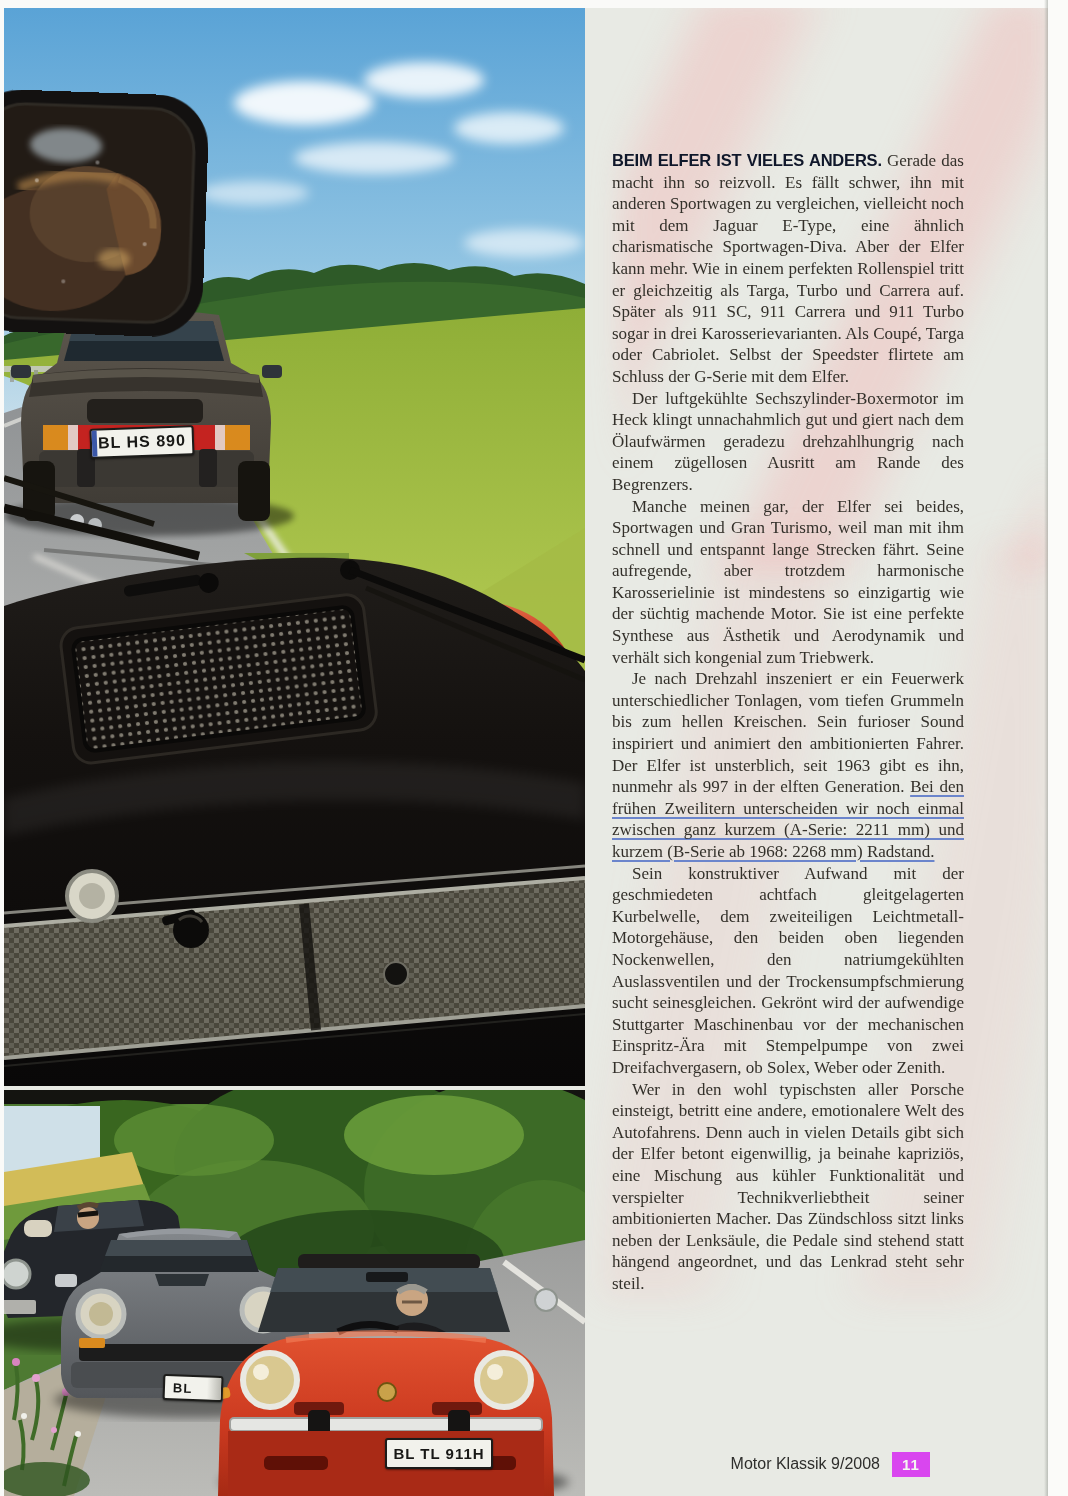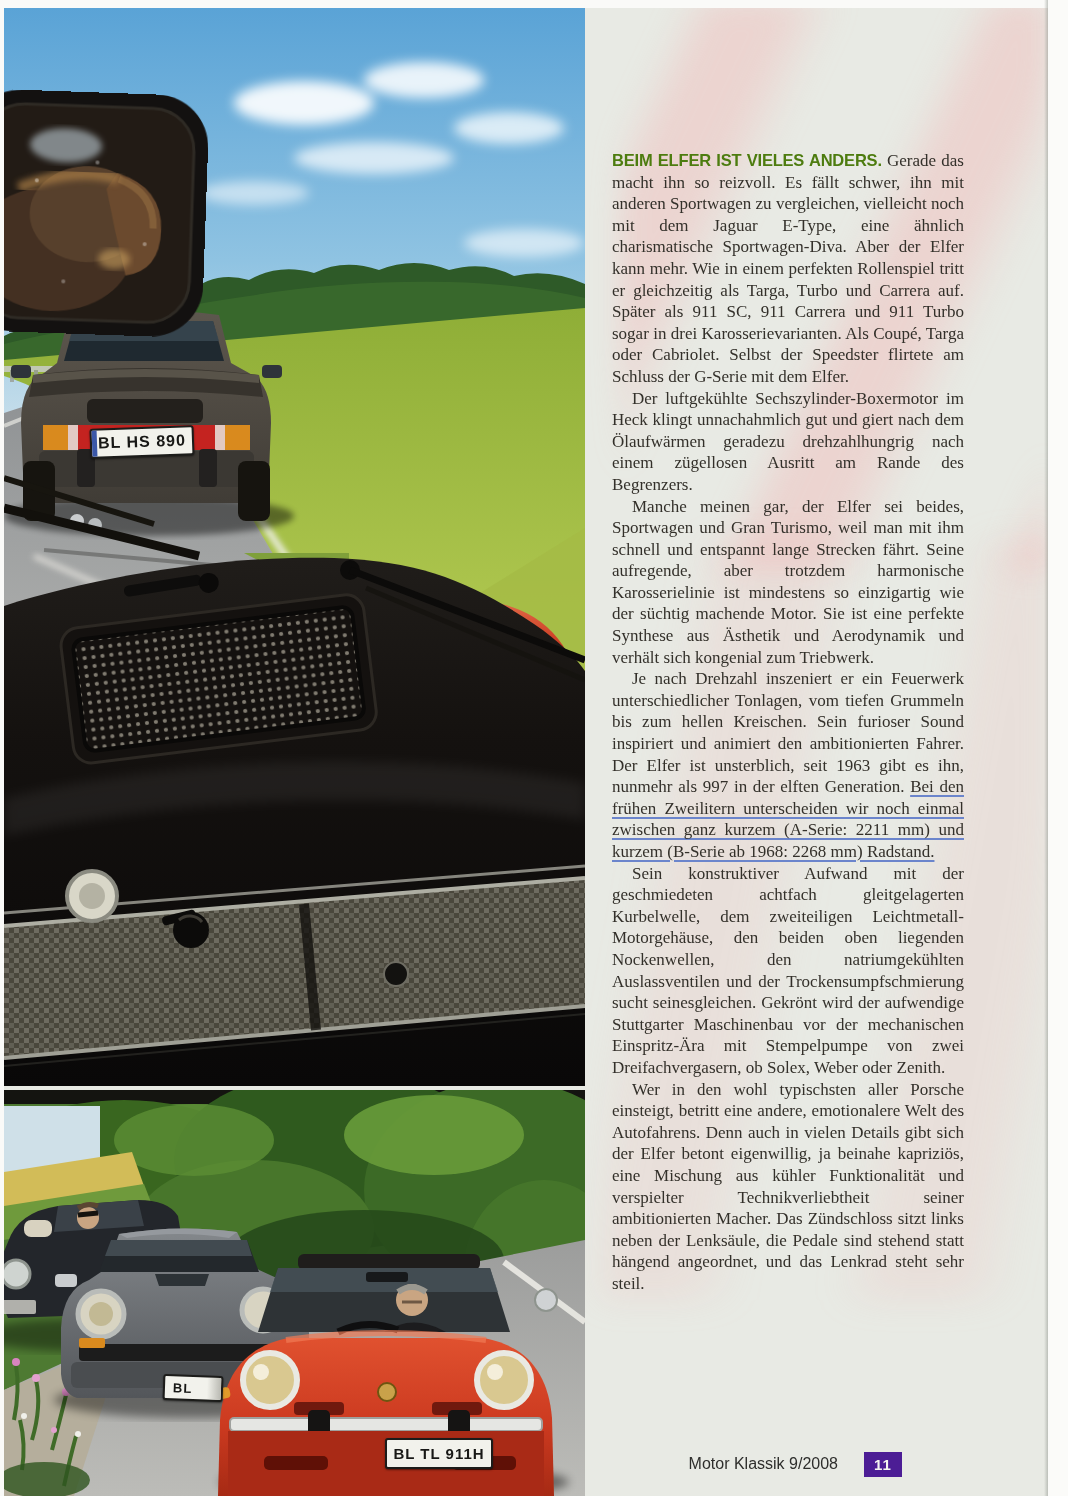--- a/index.html
+++ b/index.html
@@ -43,39 +43,39 @@
   
   .article{
     position:absolute;left:612px;top:150px;width:352px;
     color:#33302a;font-size:17px;line-height:21.6px;text-align:justify;
     hyphens:auto;-webkit-hyphens:auto;
   }
   .article p{margin:0;}
   .article p.indent{text-indent:20px;}
   .lead-in{
     font-family:"Liberation Sans", sans-serif;font-weight:700;font-size:16.5px;
-    letter-spacing:-0.2px;color:#4d7c0f;
+    letter-spacing:-0.2px;color:#0f172a;
   }
   .hand-underline{
     text-decoration:underline;
     text-decoration-color:#6b85cc;
     text-decoration-thickness:2px;
     text-underline-offset:3px;
   }
   
   .footer{
-    position:absolute;left:612px;top:1450px;width:352px;height:28px;
-    display:flex;align-items:center;justify-content:flex-end;gap:20px;
+    position:absolute;left:640px;top:1450px;width:352px;height:28px;
+    display:flex;align-items:center;justify-content:flex-end;gap:12px;
     padding-right:62px;box-sizing:border-box;
     font-family:"Liberation Sans", sans-serif;font-size:16px;color:#2e2e2c;
   }
   .page-badge{
-    width:38px;height:25px;background:#4c1d95;color:#f4f4f1;
+    width:38px;height:25px;background:#d946ef;color:#f4f4f1;
     display:flex;align-items:center;justify-content:center;
-    font-weight:bold;font-size:15px;letter-spacing:1px;margin-left:6px;
+    font-weight:bold;font-size:15px;letter-spacing:1px;
   }
 </style>
 </head>
 <body>
 
 <div class="page">
 
   <div class="ghost1"></div>
   <div class="ghost2"></div>
 

